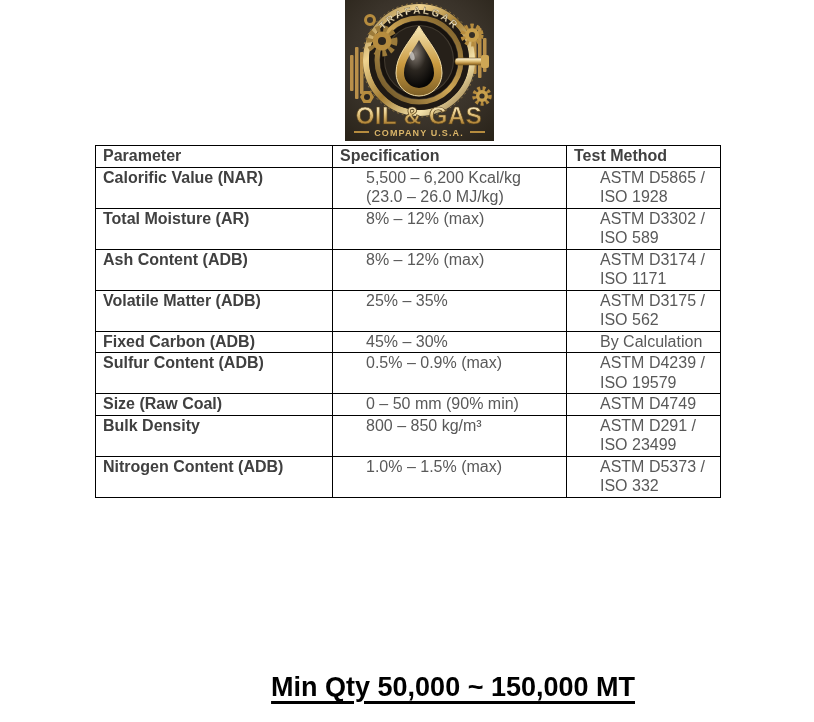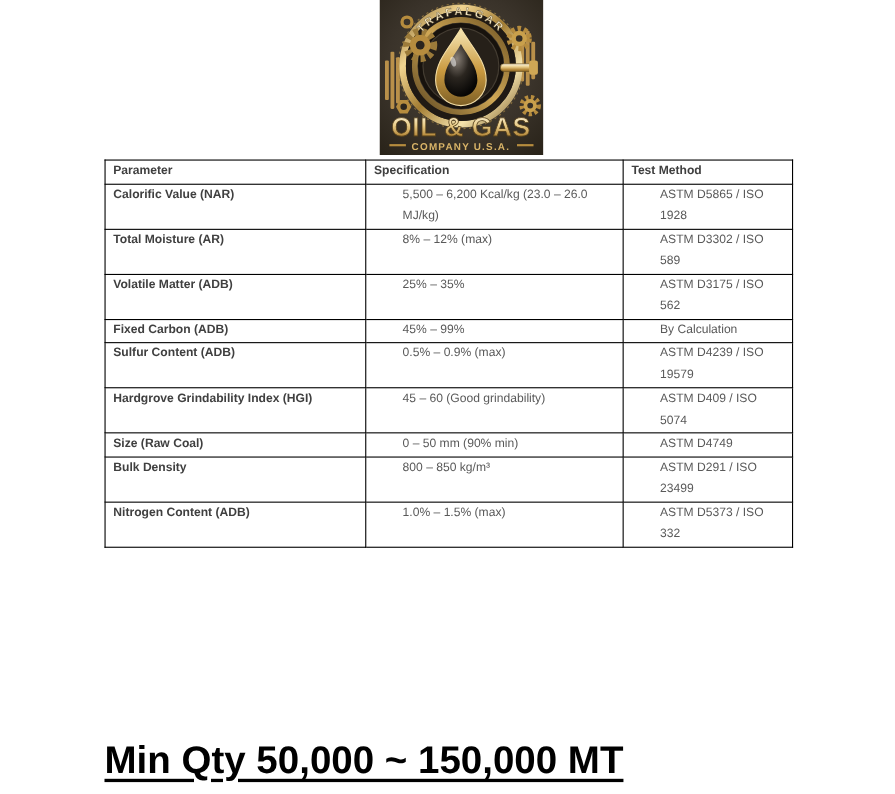--- a/index.html
+++ b/index.html
@@ -24,21 +24,21 @@
   table.spec-table {
     position: absolute;
     left: 95px; top: 145px;
     width: 625px;
     border-collapse: collapse;
     table-layout: fixed;
   }
   .spec-table th, .spec-table td {
     border: 1px solid #000;
     padding: 0 6px 1px 7px;
-    font-size: 11px;
+    font-size: 16px;
     line-height: 19.5px;
     vertical-align: top;
     text-align: left;
     overflow: hidden;
   }
   .spec-table th {
     font-weight: bold;
     color: #404040;
   }
   .spec-table td.param-cell {
@@ -51,22 +51,22 @@
     font-weight: normal;
     color: #595959;
     padding-left: 33px;
   }
 
   
   .footer-line {
     position: absolute;
     left: 95px; top: 672px;
     width: 540px;
-    text-align: left;
-    font-size: 35px;
+    text-align: right;
+    font-size: 27px;
     font-weight: bold;
     color: #000;
     letter-spacing: 0px;
   }
   .footer-line span {
     text-decoration: underline;
     text-decoration-thickness: 3px;
     text-underline-offset: 5px;
   }
 </style>
@@ -197,40 +197,40 @@
         <td class="param-cell">Calorific Value (NAR)</td>
         <td class="spec-cell">5,500 – 6,200 Kcal/kg (23.0 – 26.0 MJ/kg)</td>
         <td class="method-cell">ASTM D5865 / ISO 1928</td>
       </tr>
       <tr>
         <td class="param-cell">Total Moisture (AR)</td>
         <td class="spec-cell">8% – 12% (max)</td>
         <td class="method-cell">ASTM D3302 / ISO 589</td>
       </tr>
       <tr>
+        <td class="param-cell">Ash Content (ADB)</td>
+        <td class="spec-cell">8% – 12% (max)</td>
+        <td class="method-cell">ASTM D3174 / ISO 1171</td>
+      </tr>
+      <tr>
         <td class="param-cell">Volatile Matter (ADB)</td>
         <td class="spec-cell">25% – 35%</td>
         <td class="method-cell">ASTM D3175 / ISO 562</td>
       </tr>
       <tr>
         <td class="param-cell">Fixed Carbon (ADB)</td>
-        <td class="spec-cell">45% – 99%</td>
+        <td class="spec-cell">45% – 30%</td>
         <td class="method-cell">By Calculation</td>
       </tr>
       <tr>
         <td class="param-cell">Sulfur Content (ADB)</td>
         <td class="spec-cell">0.5% – 0.9% (max)</td>
         <td class="method-cell">ASTM D4239 / ISO 19579</td>
       </tr>
       <tr>
-        <td class="param-cell">Hardgrove Grindability Index (HGI)</td>
-        <td class="spec-cell">45 – 60 (Good grindability)</td>
-        <td class="method-cell">ASTM D409 / ISO 5074</td>
-      </tr>
-      <tr>
         <td class="param-cell">Size (Raw Coal)</td>
         <td class="spec-cell">0 – 50 mm (90% min)</td>
         <td class="method-cell">ASTM D4749</td>
       </tr>
       <tr>
         <td class="param-cell">Bulk Density</td>
         <td class="spec-cell">800 – 850 kg/m³</td>
         <td class="method-cell">ASTM D291 / ISO 23499</td>
       </tr>
       <tr>

